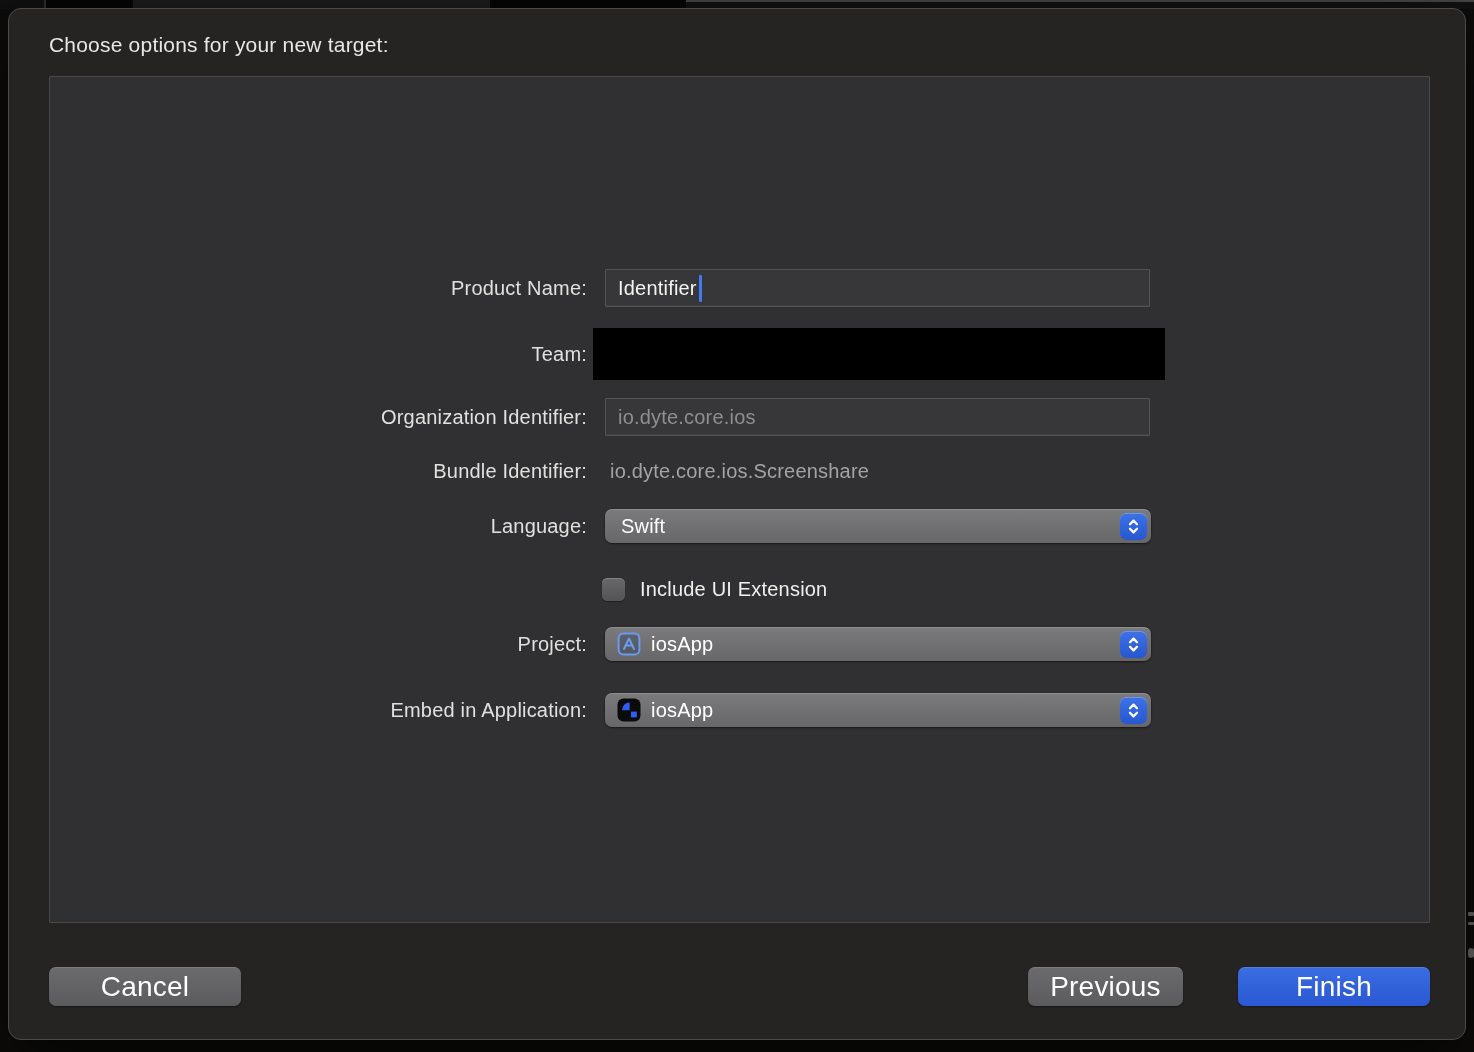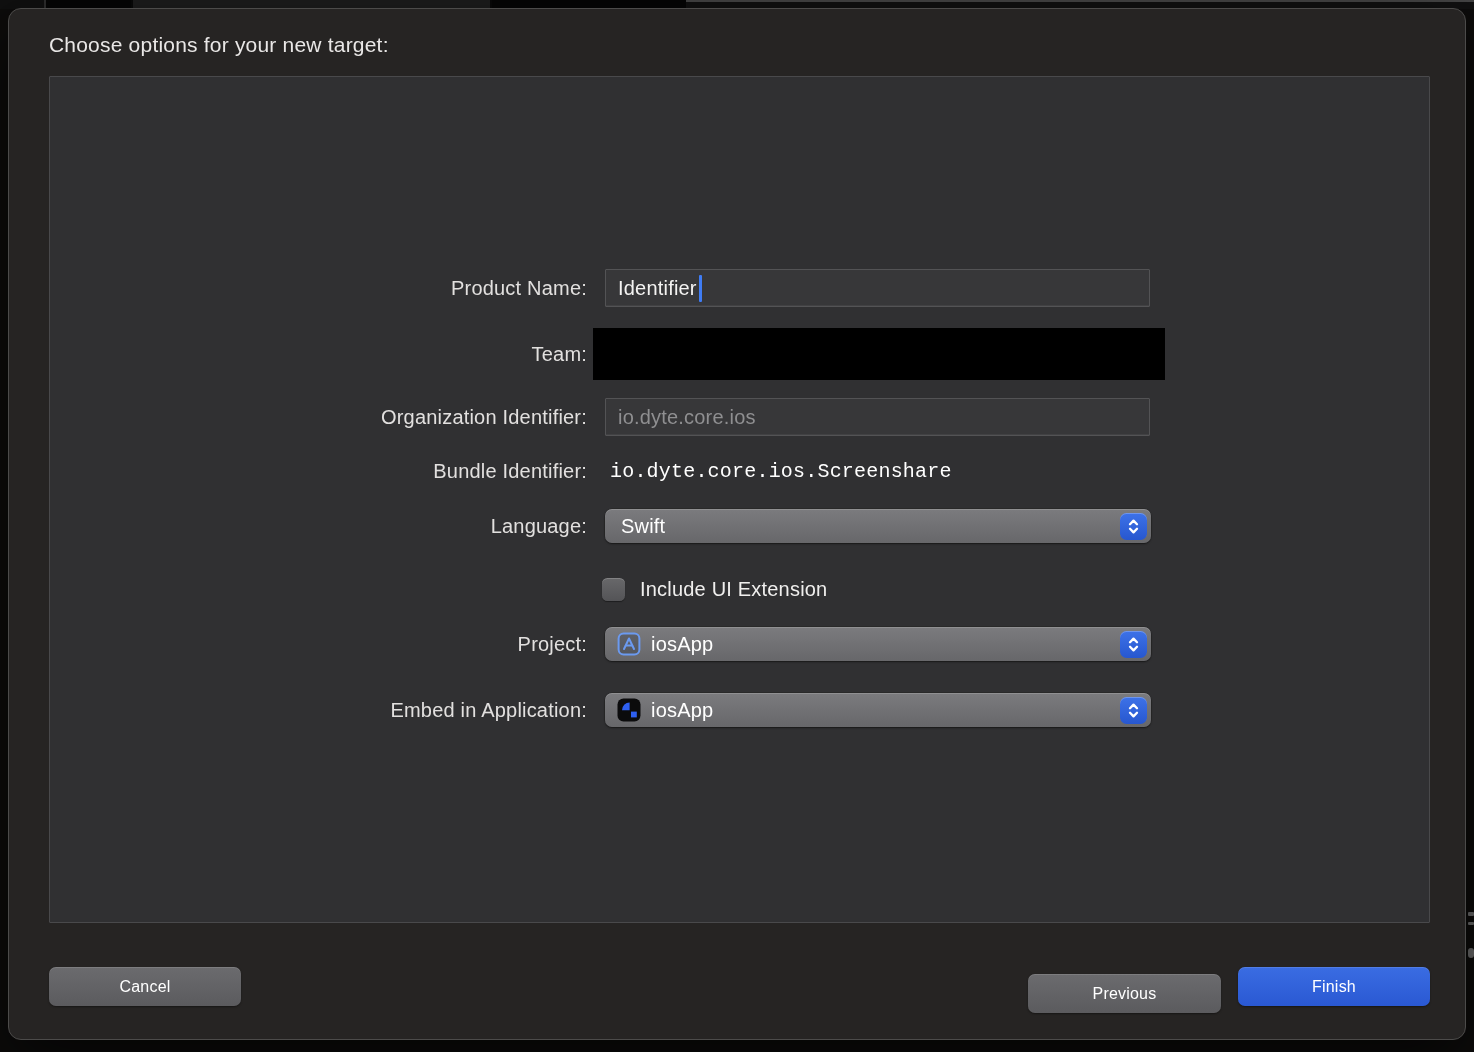--- a/index.html
+++ b/index.html
@@ -51,21 +51,21 @@
   .textfield{
     margin-left:18px;width:545px;height:38px;box-sizing:border-box;
     background:#373739;border:1px solid #535355;border-radius:1px;
     display:flex;align-items:center;padding:0 12px;
     box-shadow:inset 0 -1px 0 rgba(255,255,255,.05);
   }
   .tf-text{font-size:20px;color:#f4f3f2;letter-spacing:.2px;}
   .tf-gray{color:#8f8f91;}
   .caret{display:inline-block;width:3px;height:27px;background:#3f7cf4;border-radius:1px;margin-left:2px;}
   .team-box{margin-left:6px;width:572px;height:52px;background:#000000;}
-  .static-value{margin-left:23px;font-size:20px;color:#ffffff;letter-spacing:.2px;font-family:Liberation Mono, monospace;}
+  .static-value{margin-left:23px;font-size:20px;color:#a3a3a3;letter-spacing:.2px;}
   
   .popup{
     position:relative;margin-left:18px;width:546px;height:34px;box-sizing:border-box;
     background:linear-gradient(#7b7b7e,#67676a);
     border-radius:7px;display:flex;align-items:center;padding:0 21px 0 16px;
     box-shadow:inset 0 1px 0 rgba(255,255,255,.16),0 1px 2px rgba(0,0,0,.45),0 0 0 .5px rgba(0,0,0,.25);
   }
   .popup-label{font-size:20px;color:#ffffff;letter-spacing:.2px;}
   .popup-icon{width:24px;height:24px;margin:0 10px 0 -4px;flex:0 0 24px;}
   .stepper{
@@ -78,27 +78,27 @@
   .checkbox{
     margin-left:15px;width:23px;height:23px;border-radius:5.5px;box-sizing:border-box;
     background:linear-gradient(#68686a,#545457);
     box-shadow:inset 0 1px 0 rgba(255,255,255,.18),0 1px 1px rgba(0,0,0,.4);
   }
   .check-label{margin-left:15px;font-size:20px;color:#f0efee;letter-spacing:.2px;}
   
   .btn{
     position:absolute;top:958px;height:39px;border-radius:7px;box-sizing:border-box;
     display:flex;align-items:center;justify-content:center;
-    font-size:16px;color:#ffffff;letter-spacing:.2px;
+    font-size:28px;color:#ffffff;letter-spacing:.2px;
     box-shadow:inset 0 1px 0 rgba(255,255,255,.12),0 1px 2px rgba(0,0,0,.4);
   }
   .btn-gray{background:linear-gradient(#6b6b6e,#5b5b5e);}
   .btn-blue{background:linear-gradient(#3a6ce2,#2a59d3);}
   .btn-cancel{left:40px;width:192px;}
-  .btn-previous{left:1019px;width:193px;margin-top:7px;}
+  .btn-previous{left:1019px;width:155px;}
   .btn-finish{left:1229px;width:192px;}
 </style>
 </head>
 <body>
 
 <div class="top-strip">
   <div class="ts-seg1"></div>
   <div class="ts-seg2"></div>
   <div class="ts-seg3"></div>
 </div>

